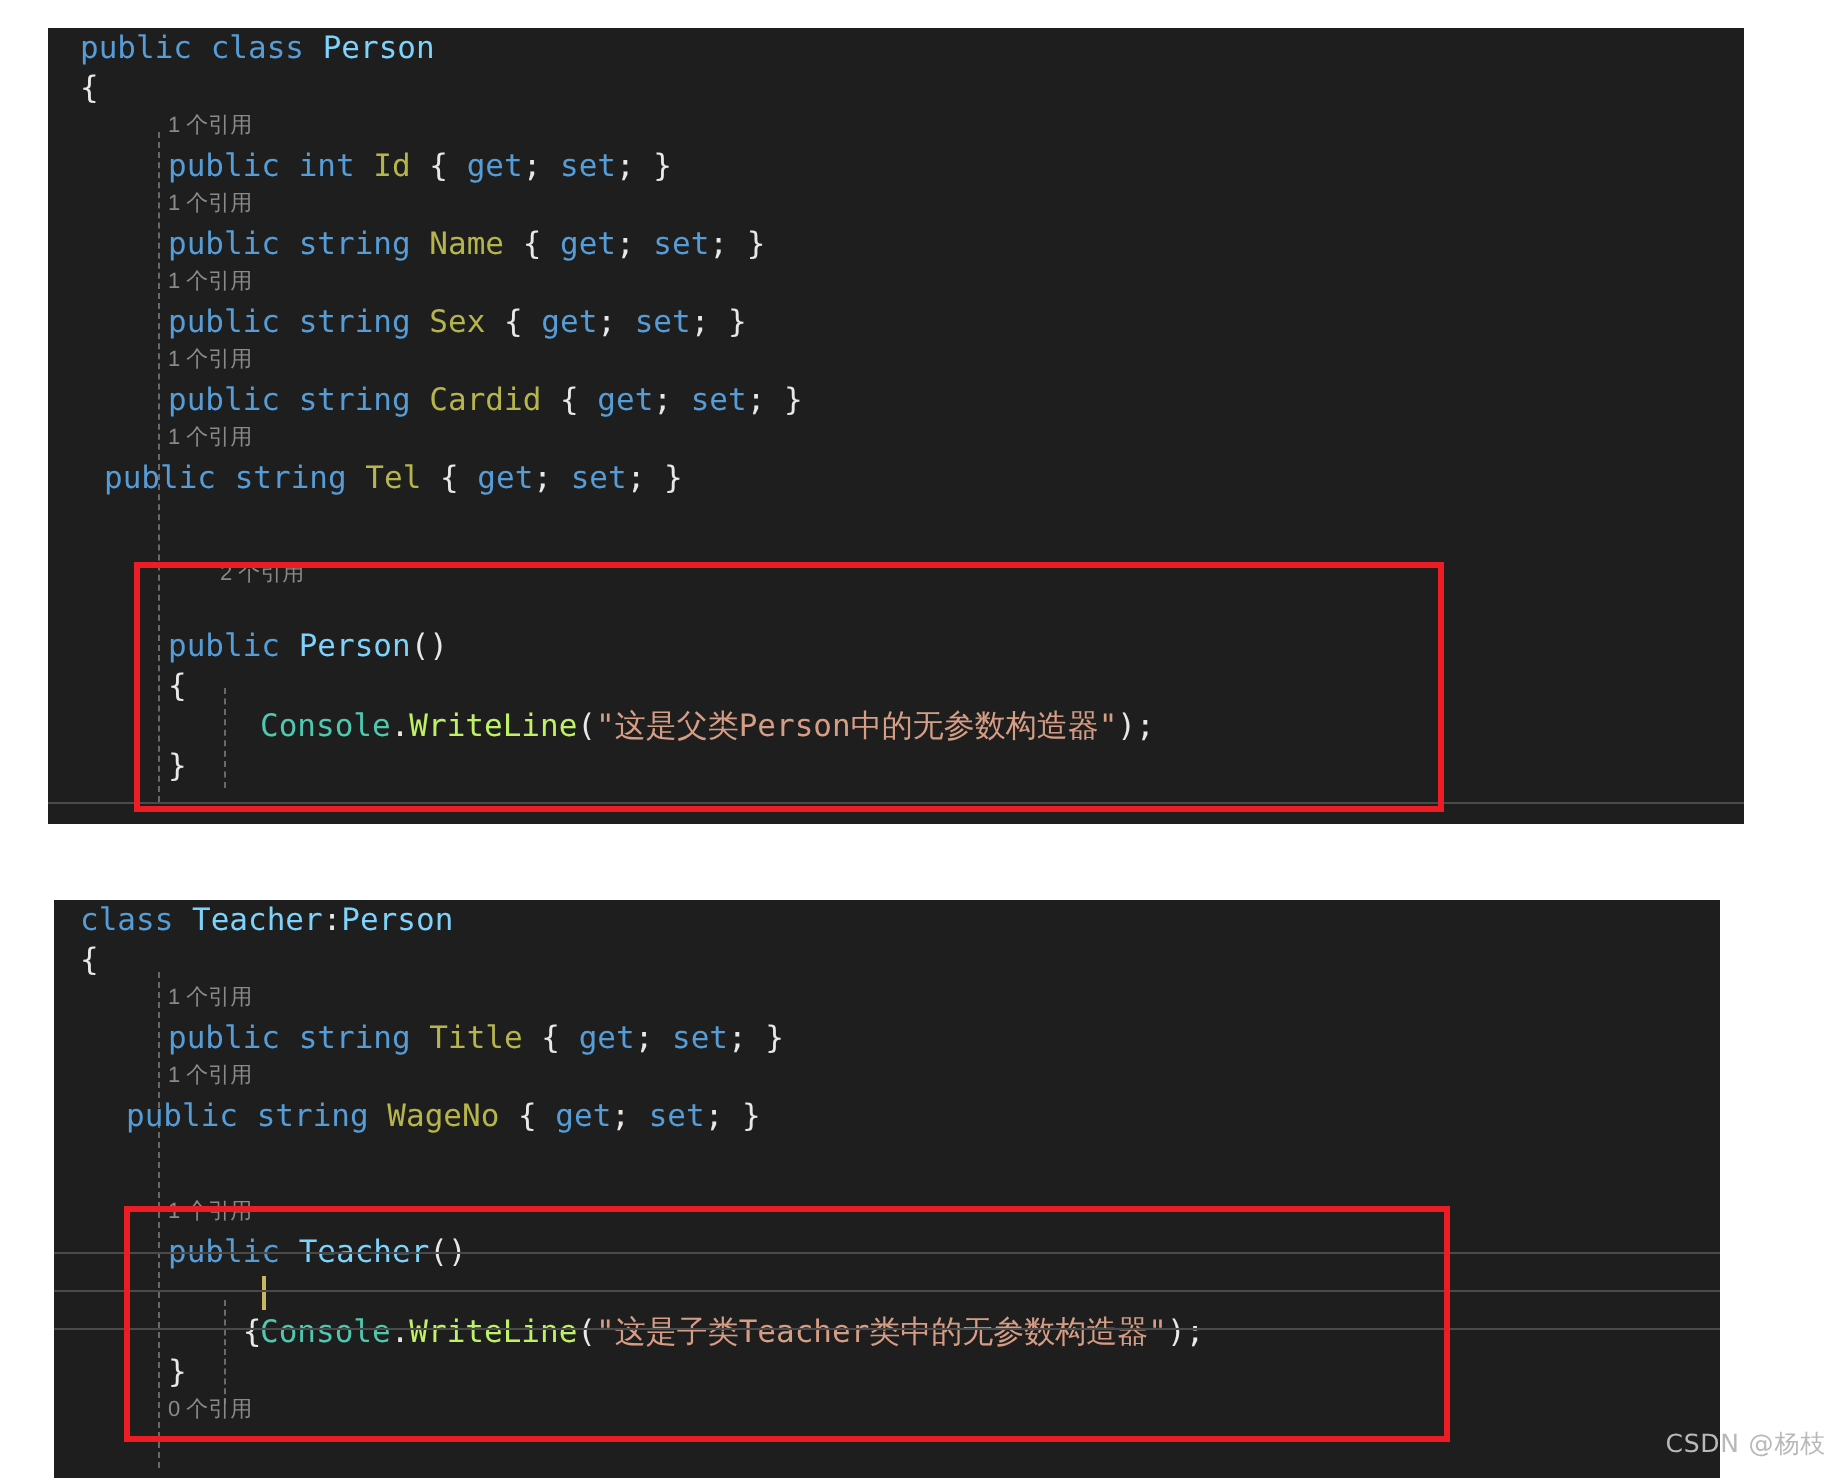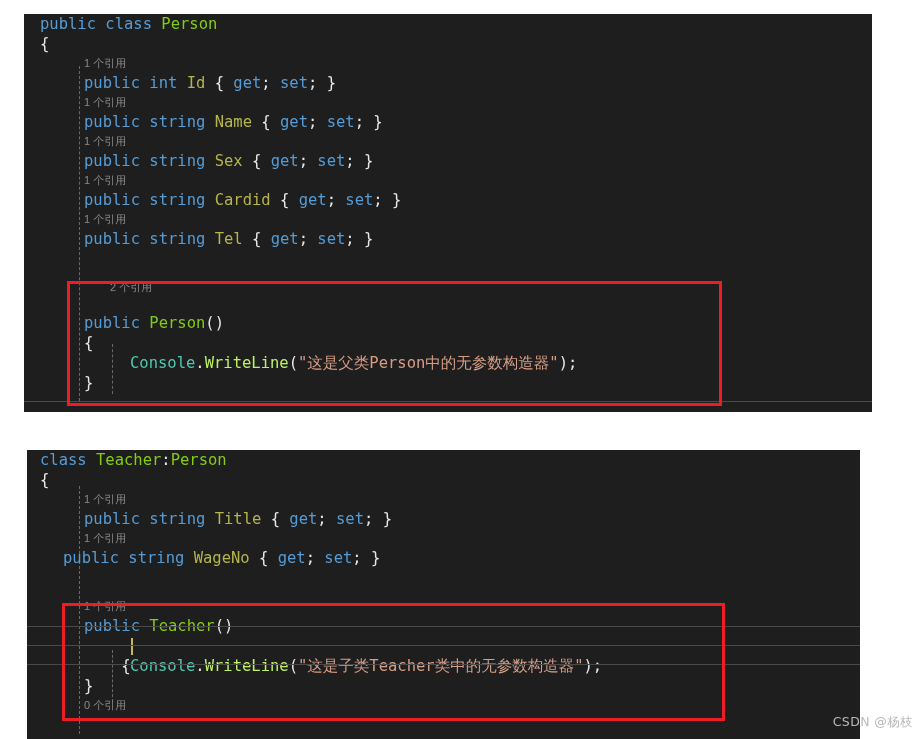--- a/index.html
+++ b/index.html
@@ -48,21 +48,21 @@
     height: 19px;
     line-height: 19px;
     white-space: pre;
     font-size: 11px;
     color: #8a8a8a;
     font-family: Liberation Sans, sans-serif;
   }
 
   
   .kw      { color: #569cd6; }  
-  .type    { color: #84cc16; }  
+  .type    { color: #7dd3fc; }  
   .prop    { color: #b5b54b; }  
   .punc    { color: #e8e8e8; }  
   .accessor{ color: #569cd6; }  
   .cls     { color: #4ec9b0; }  
   .method  { color: #bef264; }  
   .str     { color: #d69d85; }  
 
   
   .indent-guide {
     position: absolute;
@@ -147,21 +147,21 @@
   <div class="ref-line" style="padding-left:60px;"><span>1 个引用</span></div>
   <div class="line" style="padding-left:60px;"><span class="kw">public </span><span class="kw">string </span><span class="prop">Name </span><span class="punc">{ </span><span class="accessor">get</span><span class="punc">; </span><span class="accessor">set</span><span class="punc">; </span><span class="punc">}</span></div>
 
   <div class="ref-line" style="padding-left:60px;"><span>1 个引用</span></div>
   <div class="line" style="padding-left:60px;"><span class="kw">public </span><span class="kw">string </span><span class="prop">Sex </span><span class="punc">{ </span><span class="accessor">get</span><span class="punc">; </span><span class="accessor">set</span><span class="punc">; </span><span class="punc">}</span></div>
 
   <div class="ref-line" style="padding-left:60px;"><span>1 个引用</span></div>
   <div class="line" style="padding-left:60px;"><span class="kw">public </span><span class="kw">string </span><span class="prop">Cardid </span><span class="punc">{ </span><span class="accessor">get</span><span class="punc">; </span><span class="accessor">set</span><span class="punc">; </span><span class="punc">}</span></div>
 
   <div class="ref-line" style="padding-left:60px;"><span>1 个引用</span></div>
-  <div class="line" style="padding-left:60px;"><span class="kw">public </span><span class="kw">string </span><span class="prop">Tel </span><span class="punc">{ </span><span class="accessor">get</span><span class="punc">; </span><span class="accessor">set</span><span class="punc">; </span><span class="punc">}</span></div>
+  <div class="line" style="padding-left:28px;"><span class="kw">public </span><span class="kw">string </span><span class="prop">Tel </span><span class="punc">{ </span><span class="accessor">get</span><span class="punc">; </span><span class="accessor">set</span><span class="punc">; </span><span class="punc">}</span></div>
 
   <div class="line">&nbsp;</div>
   <div style="height:9px;"></div>
 
   <div class="ref-line" style="padding-left:86px;"><span>2 个引用</span></div>
   <div class="line" style="padding-left:60px;margin-top:16px;"><span class="kw">public </span><span class="type">Person</span><span class="punc">()</span></div>
   <div class="line" style="padding-left:60px;"><span class="punc">{</span></div>
   <div class="line" style="padding-left:106px;"><span class="cls">Console</span><span class="punc">.</span><span class="method">WriteLine</span><span class="punc">(</span><span class="str">"这是父类Person中的无参数构造器"</span><span class="punc">);</span></div>
   <div class="line" style="padding-left:60px;"><span class="punc">}</span></div>
 

